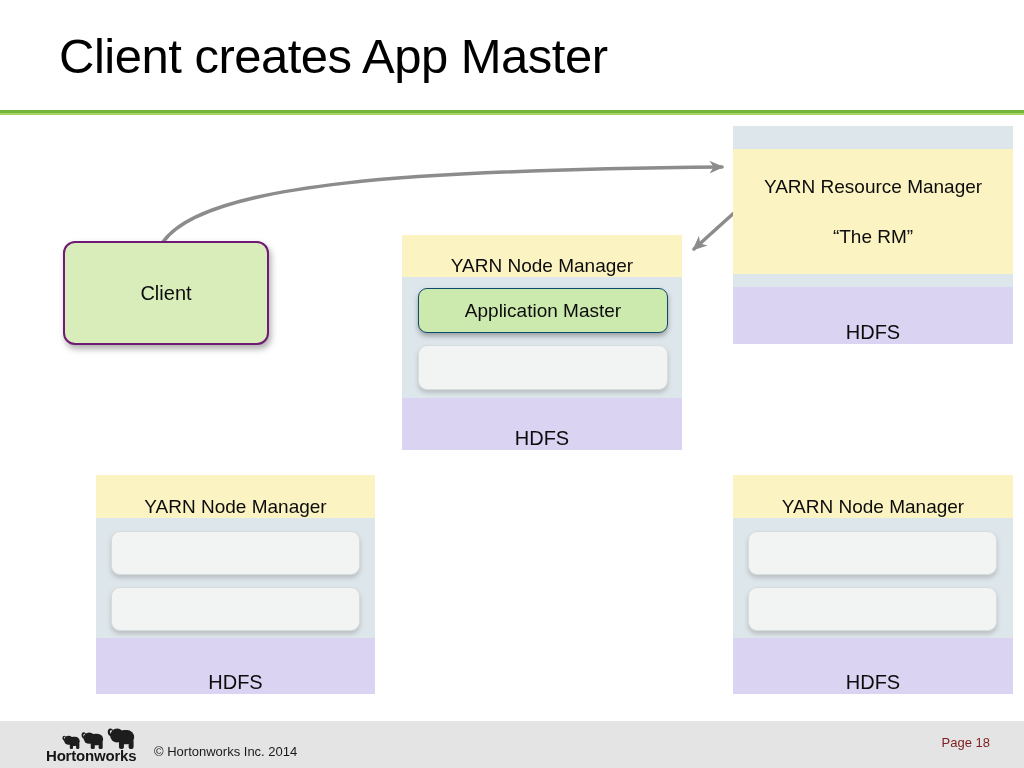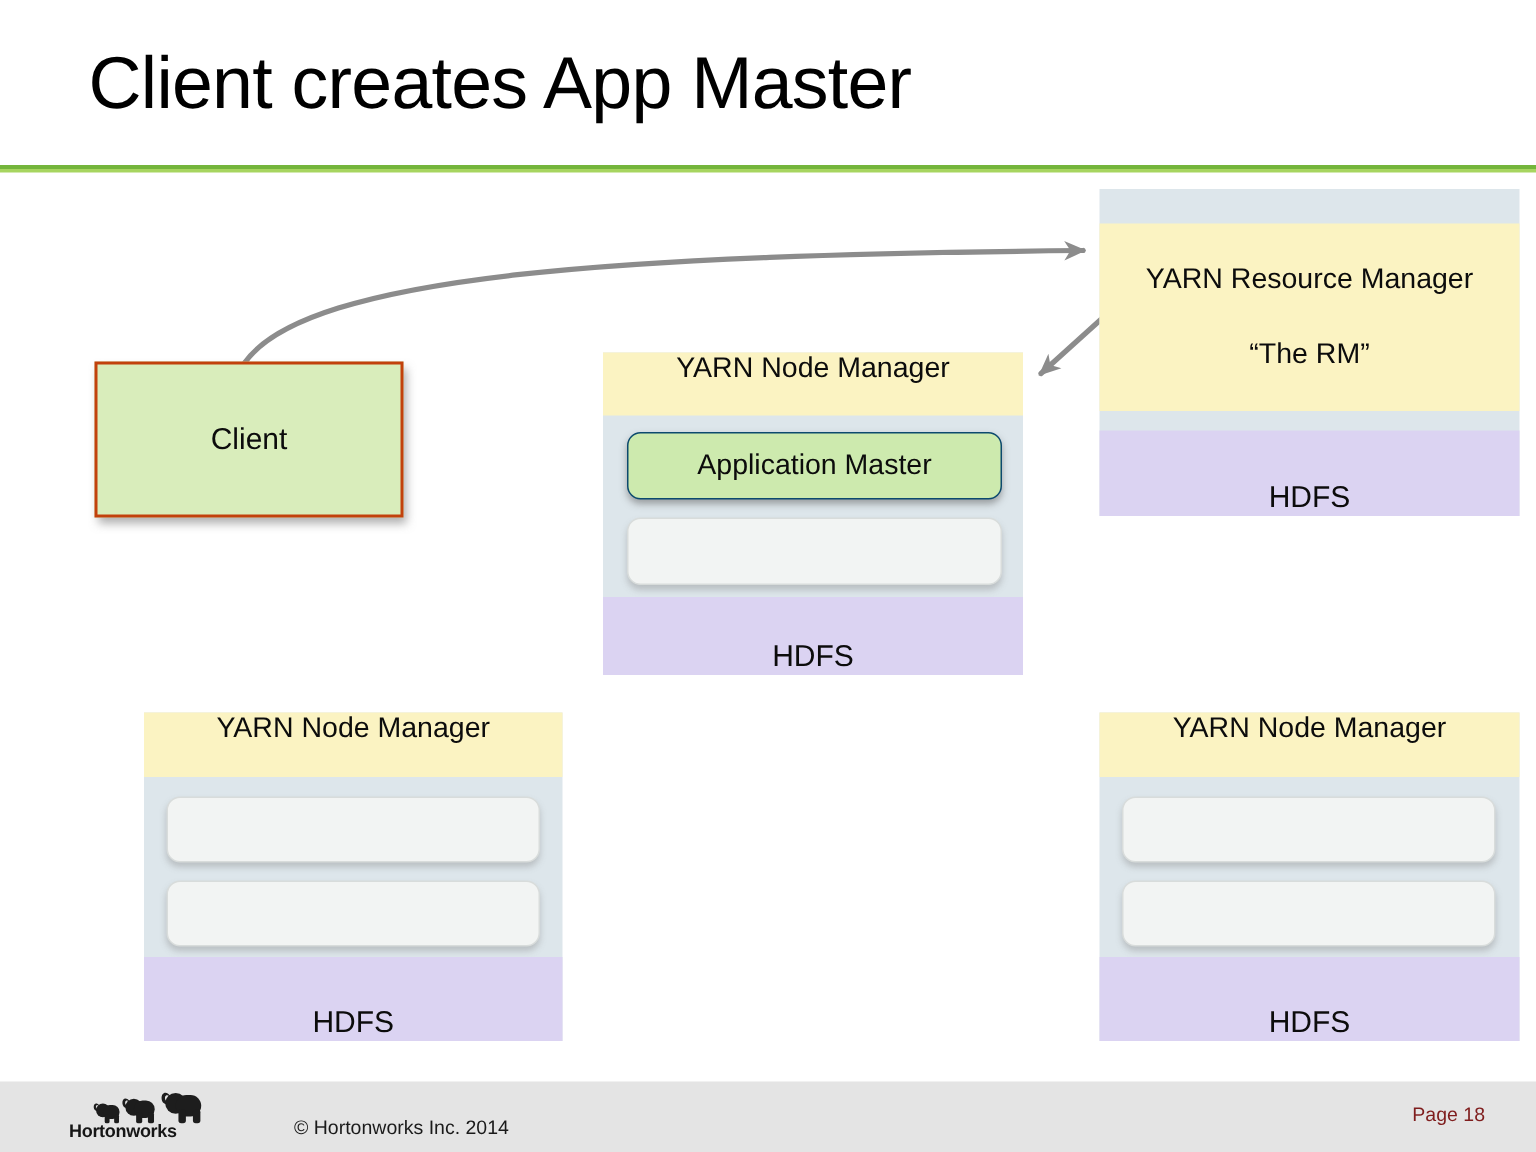--- a/index.html
+++ b/index.html
@@ -12,29 +12,29 @@
     letter-spacing:-0.5px;color:#000;white-space:nowrap;
   }
   .title-rule{
     position:absolute;left:0;top:110px;width:1024px;height:5px;
     background:linear-gradient(to bottom,#74b53b 0%,#74b53b 55%,#a7d560 55%,#a7d560 100%);
   }
   .arrows{position:absolute;left:0;top:0;width:1024px;height:768px;pointer-events:none;}
 
   .client-box{
     position:absolute;left:63px;top:241px;width:202px;height:100px;
-    background:#d9edbb;border:2px solid #c2410c;border-radius:0;
+    background:#d9edbb;border:2px solid #701a75;border-radius:12px;
     box-shadow:2px 4px 6px rgba(110,110,110,.55);
     display:flex;align-items:center;justify-content:center;font-size:20px;
   }
 
   .panel{position:absolute;background:#dde6eb;}
   .panel-header{
     position:absolute;left:0;right:0;top:0;background:#fbf3c2;
-    display:flex;align-items:flex-start;justify-content:center;font-size:19px;
+    display:flex;align-items:flex-end;justify-content:center;font-size:19px;
   }
   .panel-hdfs{
     position:absolute;left:0;right:0;bottom:0;background:#dbd3f2;
     display:flex;align-items:flex-end;justify-content:center;font-size:20px;
   }
   .slot{position:absolute;border-radius:9px;}
   .slot-empty{
     background:#f2f4f3;border:1px solid #d8dcdb;
     box-shadow:0 3px 4px rgba(120,120,120,.35);
   }
@@ -65,24 +65,24 @@
   .nm-bottom .panel-header{height:43px;}
   .nm-bottom .panel-hdfs{height:56px;}
   .nm-bottom .slot{left:15px;width:247px;height:42px;}
   .nm-bottom .slot-1{top:56px;}
   .nm-bottom .slot-2{top:112px;}
 
   .footer-bar{position:absolute;left:0;right:0;top:721px;bottom:0;background:#e4e4e4;}
   .logo{position:absolute;left:46px;top:723px;width:120px;height:44px;}
   .logo svg{position:absolute;left:16px;top:2px;}
   .logo-text{
-    position:absolute;left:0;top:24px;font-size:12px;font-weight:bold;
+    position:absolute;left:0;top:24px;font-size:15px;font-weight:bold;
     letter-spacing:-0.2px;color:#161616;white-space:nowrap;
   }
-  .copyright{position:absolute;left:154px;top:744px;font-size:13px;color:#1a1a1a;white-space:nowrap;margin-left:42px;}
+  .copyright{position:absolute;left:154px;top:744px;font-size:13px;color:#1a1a1a;white-space:nowrap;}
   .page-number{position:absolute;right:66px;top:735px;font-size:13px;color:#7f1d1d;white-space:nowrap;}
 </style>
 </head>
 <body>
 
 <div class="slide">
 
   <div class="page-title">Client creates App Master</div>
   <div class="title-rule"></div>
 

